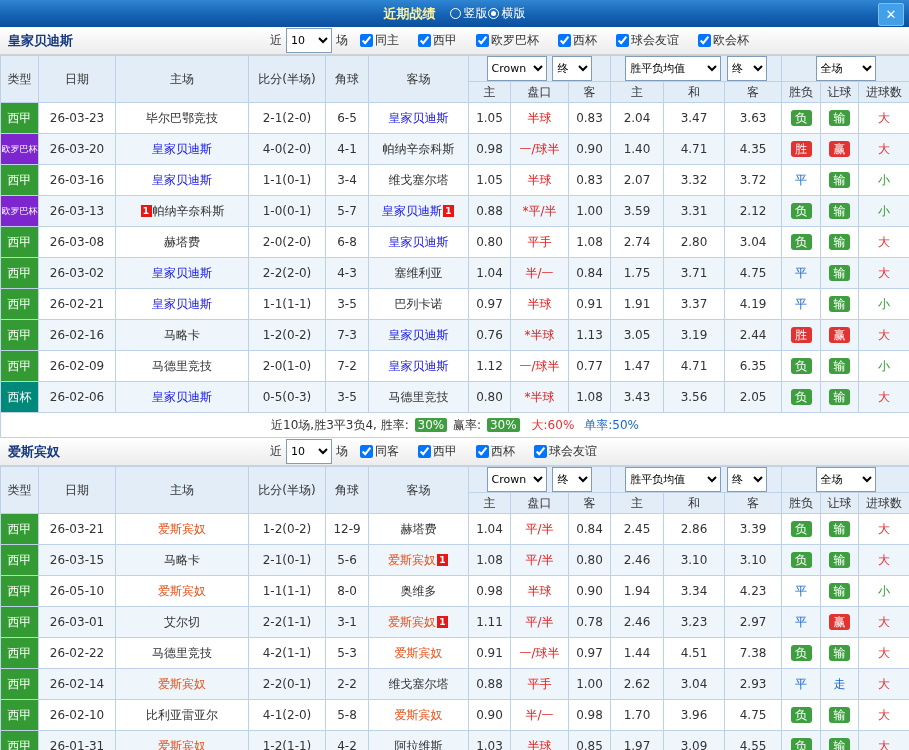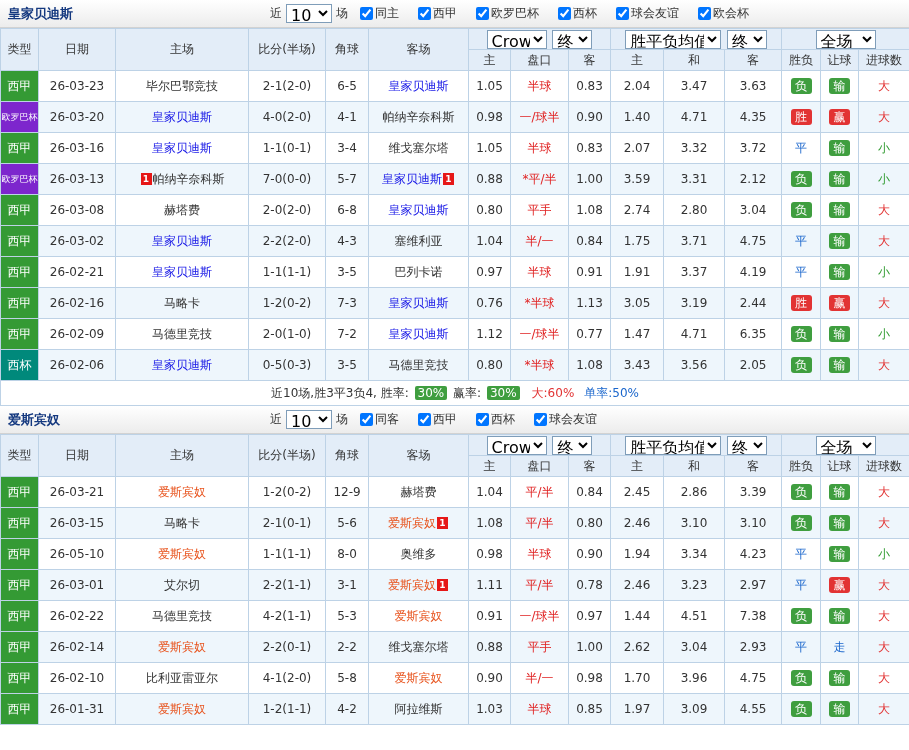--- a/index.html
+++ b/index.html
@@ -18,21 +18,21 @@
         border-radius:50%;background:#fff;}
   .close-btn{position:absolute;right:5px;top:3px;width:24px;height:21px;background:#42a0e8;
         border:1px solid #7cc1f2;border-radius:2px;color:#fff;font-weight:bold;display:flex;
         align-items:center;justify-content:center;cursor:pointer;font-size:13px;}
 
   
   .teambar{height:28px;display:flex;align-items:center;background:linear-gradient(#ffffff,#ececec);
         border-bottom:1px solid #d2d2d2;padding:0 8px;box-sizing:border-box;}
   .teamname{font-weight:bold;color:#14387f;font-size:13px;width:262px;flex:none;}
   .nearctl{display:inline-flex;align-items:center;gap:4px;margin-right:12px;}
-  select{font-size:16px;height:19px;font-family:inherit;border:1px solid #7f9db9;background:#fff;}
+  select{font-size:11px;height:25px;font-family:inherit;border:1px solid #7f9db9;background:#fff;}
   .filters{display:inline-flex;align-items:center;gap:19px;}
   .filter{display:inline-flex;align-items:center;gap:2px;cursor:pointer;}
   .filter input{width:13px;height:13px;margin:0;}
 
   
   table{border-collapse:collapse;table-layout:fixed;width:909px;}
   th,td{border:1px solid #bdd2e6;text-align:center;padding:0;overflow:hidden;white-space:nowrap;}
   thead th{background:#e3edf8;font-weight:normal;height:20px;}
   tbody td{height:30px;}
   tbody tr:nth-child(even){background:#eef6fc;}
@@ -50,20 +50,33 @@
         width:11px;height:12px;line-height:12px;margin:0 1px;vertical-align:1px;}
   .summary-row td{height:24px;background:#ffffff;}
   .pct{background:var(--c-loss);color:#fff;padding:0 3px;border-radius:2px;margin:0 2px;}
   .s-over{color:var(--c-over);margin-left:10px;}
   .s-single{color:var(--c-draw);margin-left:10px;}
 </style>
 </head>
 <body>
 
 <div class="app">
+  <div class="titlebar">
+    <div class="title-center">
+      <span class="panel-title">近期战绩</span>
+      <span id="radio-group"><span class="radio">
+            <span class="rdot"></span>
+            <span>竖版</span>
+          </span><span class="radio checked">
+            <span class="rdot"></span>
+            <span>横版</span>
+          </span></span>
+    </div>
+    <span class="close-btn">✕</span>
+  </div>
   <div id="sections">
   <section class="team-section">
     <div class="teambar">
       <span class="teamname">皇家贝迪斯</span>
       <span class="nearctl">
         <span>近</span>
         <select style="width:46px"><option>10</option></select>
         <span>场</span>
       </span>
       <span class="filters">
@@ -200,21 +213,21 @@
               <td><span class="t-draw">平</span></td>
               <td><span class="badge b-loss">输</span></td>
               <td><span class="t-under">小</span></td>
             </tr>
             <tr>
               <td>
                 <div class="league-badge" style="background: rgb(125, 38, 205); font-size: 9px;">欧罗巴杯</div>
               </td>
               <td>26-03-13</td>
               <td><span class="card">1</span><span>帕纳辛奈科斯</span></td>
-              <td>7-0(0-0)</td>
+              <td>1-0(0-1)</td>
               <td>5-7</td>
               <td><span style="color: rgb(21, 21, 230);">皇家贝迪斯</span><span class="card">1</span></td>
               <td>0.88</td>
               <td class="line">*平/半</td>
               <td>1.00</td>
               <td>3.59</td>
               <td>3.31</td>
               <td>2.12</td>
               <td><span class="badge b-loss">负</span></td>
               <td><span class="badge b-loss">输</span></td>

